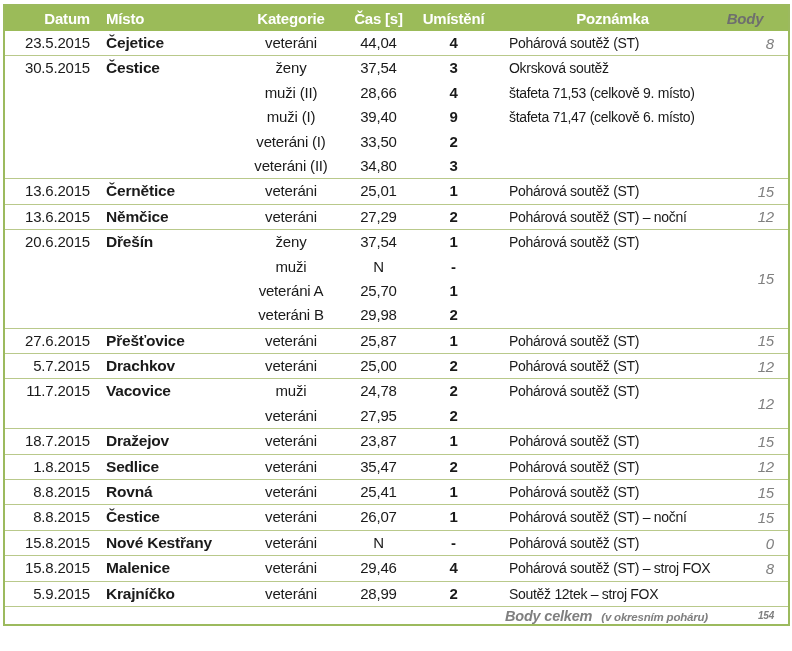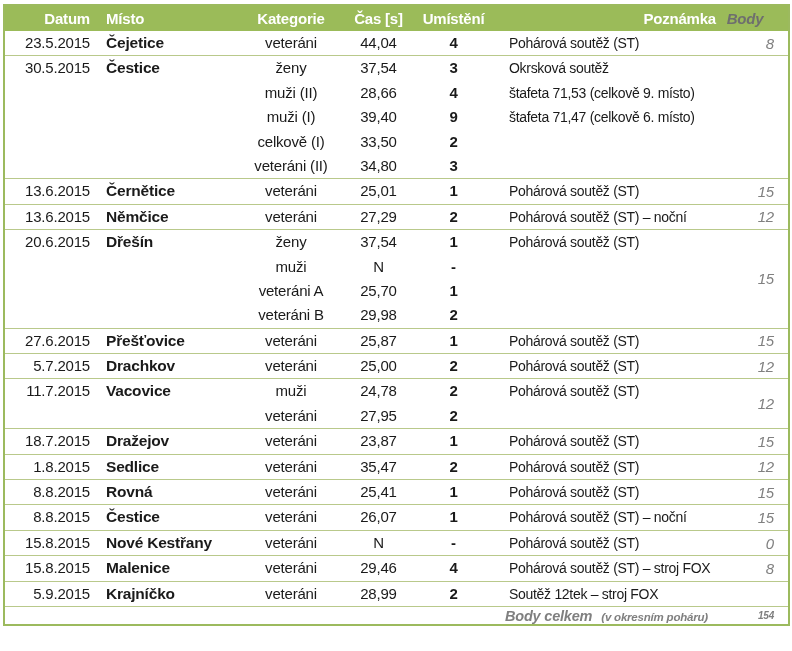--- a/index.html
+++ b/index.html
@@ -29,21 +29,21 @@
     color: #ffffff;
     font-size: 15px;
     font-weight: bold;
     height: 26px;
     padding: 0;
     letter-spacing: -0.2px;
   }
   th.c-datum   { text-align: right; padding-right: 6px; }
   th.c-misto   { text-align: left;  padding-left: 10px; }
   th.c-kategorie, th.c-cas, th.c-umisteni { text-align: center; }
-  th.c-poznamka{ text-align: right;  padding-left: 8px; margin-left: 43px; }
+  th.c-poznamka{ text-align: center;  padding-left: 8px; margin-left: 43px; }
   th.c-body    { text-align: center; padding-right: 14px; color: #6e6e6e; font-style: italic; }
 
   tbody tr { border-top: 1px solid #b9c98b; }
   tbody tr:first-child { border-top: none; }
 
   td {
     padding: 0;
     vertical-align: top;
     font-size: 15px;
     color: #1a1a1a;
@@ -128,21 +128,21 @@
           <td class="c-datum">
             <div class="line">30.5.2015</div>
           </td>
           <td class="c-misto">
             <div class="line">Čestice</div>
           </td>
           <td class="c-kategorie">
             <div class="line">ženy</div>
             <div class="line">muži (II)</div>
             <div class="line">muži (I)</div>
-            <div class="line">celkově (I)</div>
+            <div class="line">veteráni (I)</div>
             <div class="line">veteráni (II)</div>
           </td>
           <td class="c-cas">
             <div class="line">37,54</div>
             <div class="line">28,66</div>
             <div class="line">39,40</div>
             <div class="line">33,50</div>
             <div class="line">34,80</div>
           </td>
           <td class="c-umisteni">

